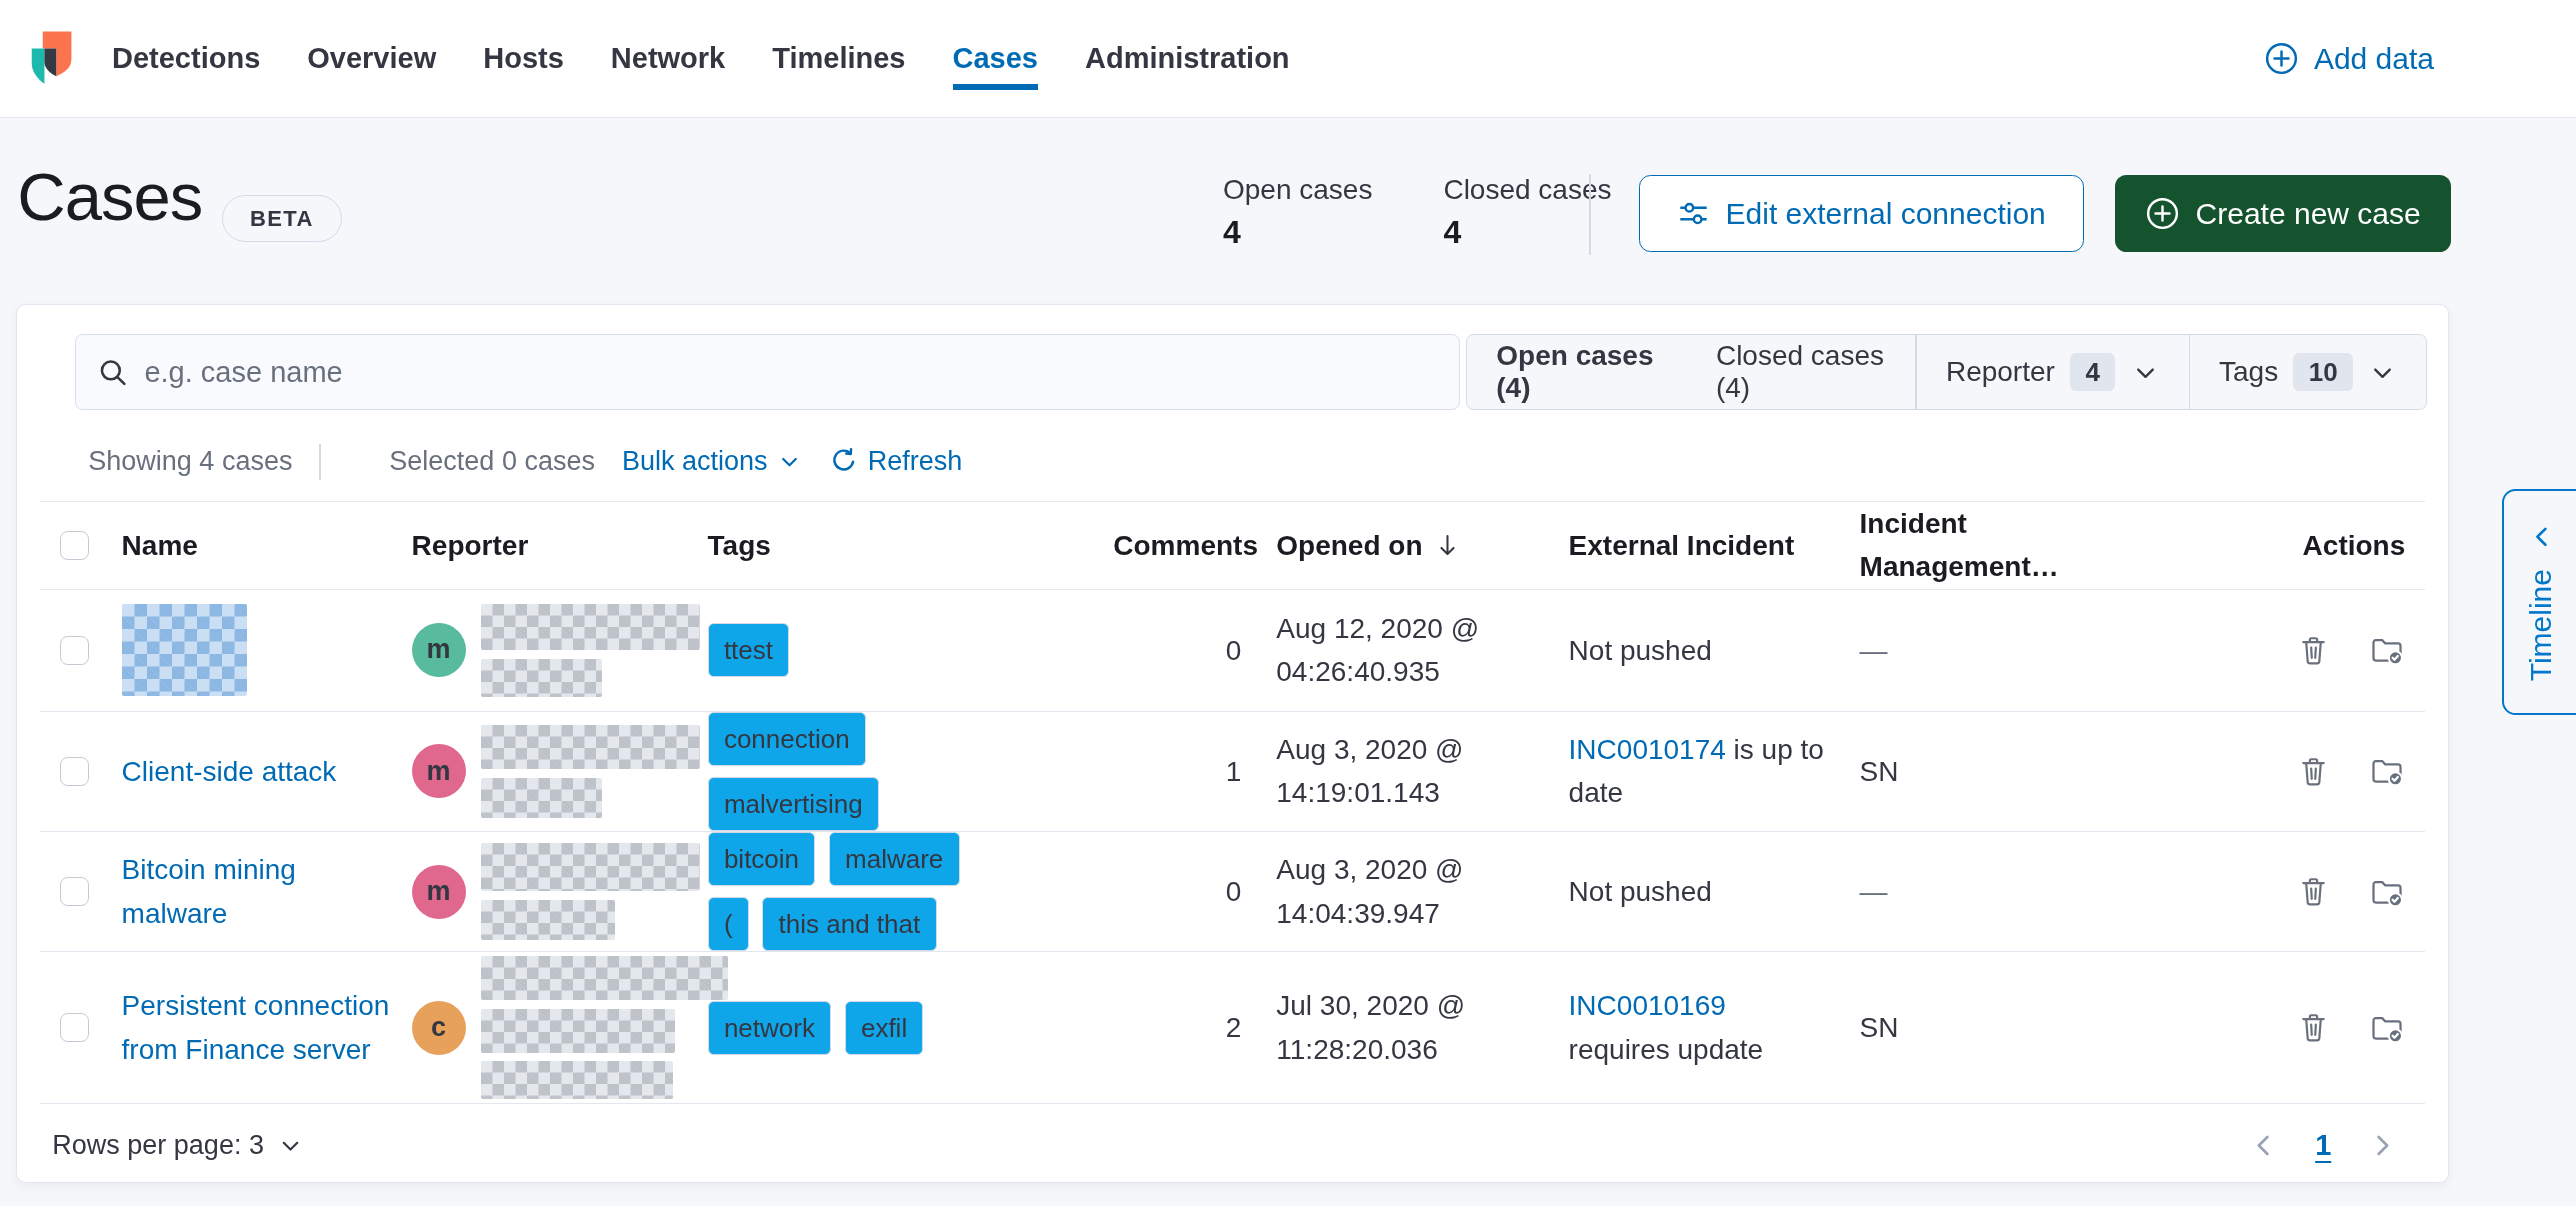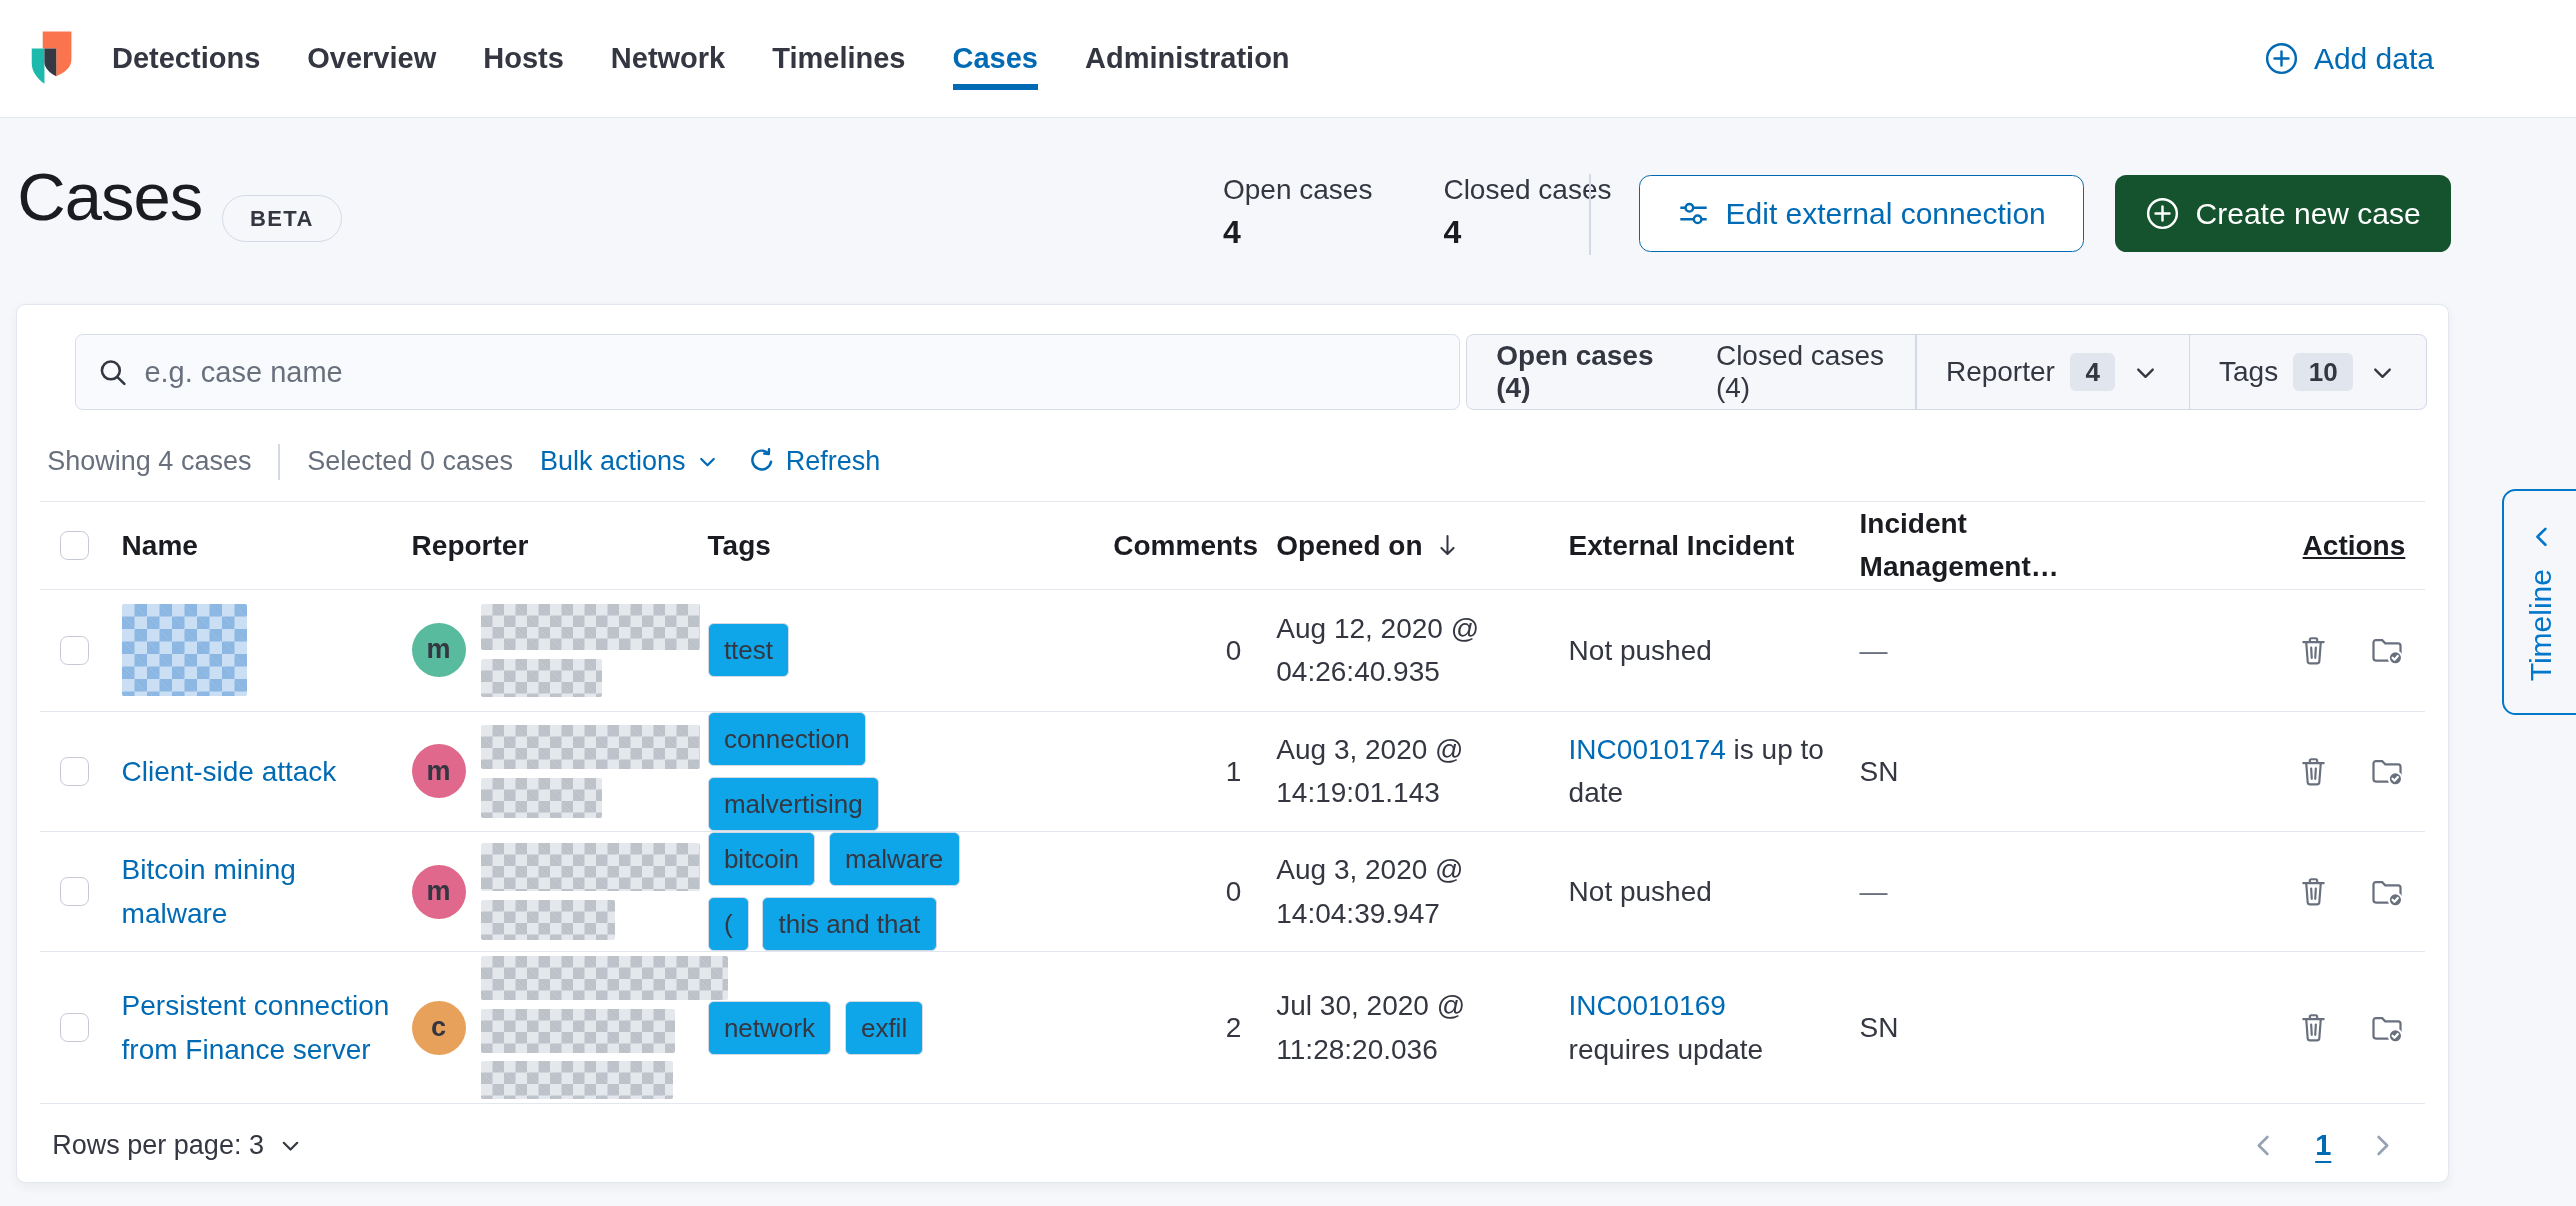--- a/index.html
+++ b/index.html
@@ -35,33 +35,33 @@
   .searchbox { width:1385px; height:76px; background:#F8FAFD; border:1px solid #D9DfE8; border-radius:7.7px; display:flex; align-items:center; padding:0 21px; gap:15.3px; }
   .searchbox input { border:none; outline:none; background:transparent; font-size:29px; color:#343741; width:100%; font-family:inherit; }
   .searchbox input::placeholder { color:#69707D; }
   .filter-group { width:961px; height:76px; background:#F5F7FA; border:1px solid #D3DAE6; border-radius:7.7px; display:flex; align-items:center; overflow:hidden; }
   .filter-seg { display:flex; align-items:center; gap:15.3px; padding:0 29px; font-size:28px; color:#343741; height:100%; cursor:pointer; }
   .filter-seg.selected { font-weight:700; }
   .filter-vdiv { width:1.9px; height:100%; background:#D3DAE6; }
   .count-badge { background:#E0E5EE; border-radius:5.8px; padding:3.8px 15.3px; font-size:26px; font-weight:600; color:#343741; }
 
   .utility-row { display:flex; align-items:center; margin:35px 23px 0 30px; height:33px; gap:27px; }
-  .muted { color:#69707D; font-size:27px; }
+  .muted { color:#69707D; font-size:27px;margin-left:41px; }
   .util-vdiv { width:1.9px; height:36px; background:#D3DAE6; }
   .link-action { display:flex; align-items:center; gap:9.6px; color:#006BB4; font-size:27px; font-weight:500; cursor:pointer; }
 
   
   .case-table { margin:23px 23px 0 23px; }
   .trow { display:grid; grid-template-columns:66px 290px 296px 421px 128px 312px 291px 254px 330px; align-items:center; border-bottom:1.9px solid #E2E7EF; }
   .trow.thead { border-top:1.9px solid #E2E7EF; min-height:63px; font-size:26px; font-weight:600; color:#1A1C21; }
   .c { padding-left:15.3px; font-size:28px; line-height:1.55; }
   .c.first { padding-left:20px; }
   .c.num { padding-left:0; text-align:right; }
   .c.opened { padding-left:35px; }
-  .c.actions { display:flex; justify-content:flex-end; gap:38px; padding-right:23px;text-decoration:underline; }
+  .c.actions { display:flex; justify-content:flex-end; gap:38px; padding-right:23px; }
   .r1 { min-height:122px; } .r2 { min-height:120px; } .r3 { min-height:120px; } .r4 { min-height:152px; }
   .checkbox { width:29px; height:29px; border:1.9px solid #C4C9D4; border-radius:7.7px; background:#fff; cursor:pointer; }
   .case-link { color:#006BB4; cursor:pointer; max-width:276px; display:inline-block; }
   .reporter-cell { display:flex; align-items:center; gap:15.3px; }
   .avatar { width:54px; height:54px; border-radius:50%; display:flex; align-items:center; justify-content:center; font-size:27px; font-weight:600; color:#343741; flex:0 0 auto; }
   .blurstack { display:flex; flex-direction:column; gap:8.6px; }
   .px { background-color:#E4E7EC; background-image:
         linear-gradient(45deg, rgba(90,98,112,.28) 25%, transparent 25%, transparent 75%, rgba(90,98,112,.28) 75%),
         linear-gradient(45deg, rgba(90,98,112,.28) 25%, transparent 25%, transparent 75%, rgba(90,98,112,.28) 75%);
         background-size:23px 23px; background-position:0 0,11.5px 11.5px; border-radius:1.9px; }

